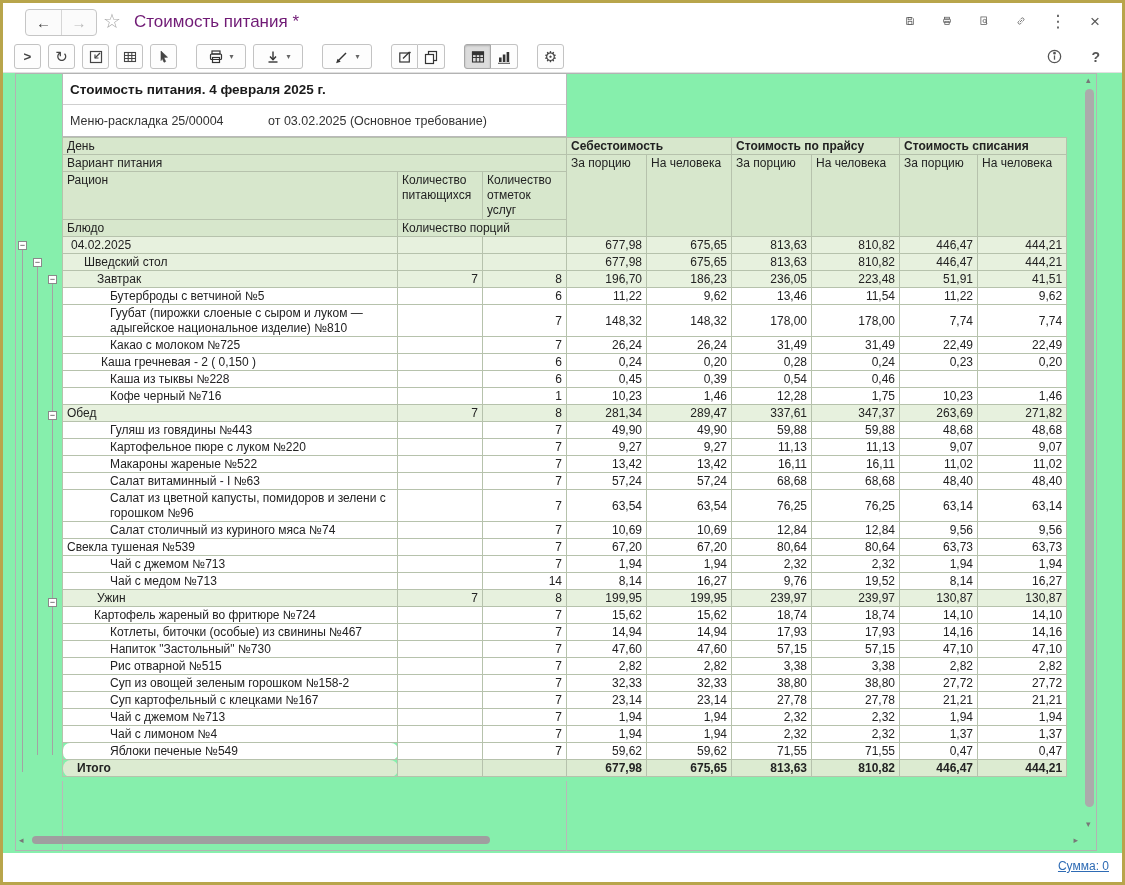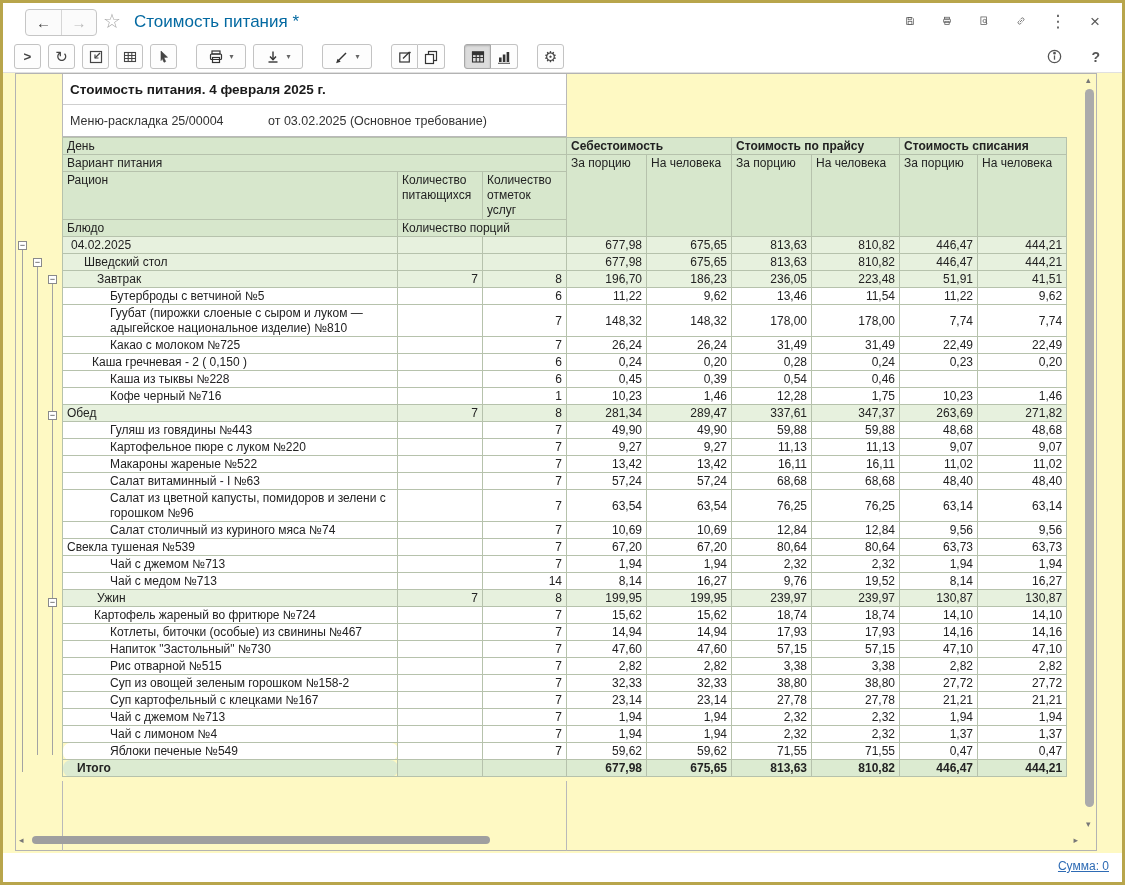--- a/index.html
+++ b/index.html
@@ -7,21 +7,21 @@
   body{font-family:"Liberation Sans",sans-serif;}
   .window{position:relative;width:1125px;height:885px;background:#fff;
           border:3px solid var(--window_border);overflow:hidden;}
 
   
   .titlebar{position:absolute;left:0;top:0;width:1119px;height:38px;background:#fff;}
   .navgroup{position:absolute;left:22px;top:6px;display:flex;border:1px solid #c6c6c6;border-radius:4px;overflow:hidden;background:#fbfbfb;}
   .navgroup .nbtn{width:35px;height:25px;display:flex;align-items:center;justify-content:center;font-size:15px;color:#444;border:none;background:transparent;cursor:default;}
   .navgroup .nbtn + .nbtn{border-left:1px solid #d6d6d6;color:#b9b9b9;}
   .favstar{position:absolute;left:100px;top:8px;font-size:20px;color:#a7a7a7;line-height:20px;}
-  .wtitle{position:absolute;left:131px;top:9px;font-size:17px;color:#0369a1;}
+  .wtitle{position:absolute;left:131px;top:9px;font-size:17px;color:#701a75;}
   .tb-actions{position:absolute;right:16px;top:7px;display:flex;align-items:center;gap:15px;}
   .actbtn{width:22px;height:22px;display:flex;align-items:center;justify-content:center;color:#5a5a5a;background:transparent;border:none;}
   .actbtn svg{display:block;}
   .glyph{font-size:17px;color:#5a5a5a;line-height:1;}
 
   
   .toolbar{position:absolute;left:0;top:38px;width:1119px;height:32px;background:#fff;border-bottom:1px solid #e0e0e0;display:flex;align-items:center;padding-left:11px;}
   .tbtn{height:25px;min-width:27px;display:inline-flex;align-items:center;justify-content:center;border:1px solid #c3c3c3;border-radius:3px;background:#fdfdfd;margin-right:7px;color:#444;padding:0 4px;}
   .tbtn svg{display:block;}
   .tbtn.split{min-width:50px;gap:5px;}
@@ -29,21 +29,21 @@
   .gap{width:12px;}
   .pair{display:inline-flex;margin-right:7px;}
   .pair .tbtn{margin-right:0;border-radius:0;}
   .pair .tbtn:first-child{border-radius:3px 0 0 3px;}
   .pair .tbtn:last-child{border-radius:0 3px 3px 0;border-left:none;}
   .tbtn.active{background:#dcdcdc;border-color:#a8a8a8;box-shadow:inset 0 1px 2px rgba(0,0,0,.2);}
   .tb-right{margin-left:auto;margin-right:16px;display:flex;gap:16px;align-items:center;}
   .flatbtn{border:none;background:transparent;color:#555;font-size:14px;font-weight:bold;display:flex;align-items:center;}
 
   
-  .report{position:absolute;left:0;top:70px;width:1119px;height:780px;background:#fef9c3;}
+  .report{position:absolute;left:0;top:70px;width:1119px;height:780px;background:#86efac;}
   .frame{position:absolute;left:12px;top:0;width:1082px;height:778px;border:1px solid #b3b3b3;}
   .titlebox{position:absolute;left:59px;top:1px;width:505px;height:63px;border-right:1px solid #b9b9b9;border-left:1px solid #b9b9b9;border-bottom:1px solid #b9b9b9;background:#fff;}
   .titlerow{height:31px;border-bottom:1px solid #cfcfcf;display:flex;align-items:center;padding-left:7px;font-weight:bold;font-size:13.5px;color:#1a1a1a;}
   .subrow{position:relative;height:31px;font-size:12.5px;color:#333;}
   .subrow .s1{position:absolute;left:7px;top:9px;}
   .subrow .s2{position:absolute;left:205px;top:9px;}
 
   
   table.rpt{position:absolute;left:59px;top:64px;border-collapse:collapse;table-layout:fixed;width:1004px;font-size:12px;color:#222;}
   table.rpt td{border:1px solid var(--grid_line);padding:1px 4px 0 4px;line-height:15px;overflow:hidden;}
@@ -353,21 +353,21 @@
             <td class="num"></td>
             <td class="num">7</td>
             <td class="num">26,24</td>
             <td class="num">26,24</td>
             <td class="num">31,49</td>
             <td class="num">31,49</td>
             <td class="num">22,49</td>
             <td class="num">22,49</td>
           </tr>
           <tr class="det">
-            <td class="name" style="padding-left: 29px; margin-top: 33px;">Каша гречневая - 2 ( 0,150 )</td>
+            <td class="name" style="padding-left: 38px; margin-top: 33px;">Каша гречневая - 2 ( 0,150 )</td>
             <td class="num"></td>
             <td class="num">6</td>
             <td class="num">0,24</td>
             <td class="num">0,20</td>
             <td class="num">0,28</td>
             <td class="num">0,24</td>
             <td class="num">0,23</td>
             <td class="num">0,20</td>
           </tr>
           <tr class="det">

